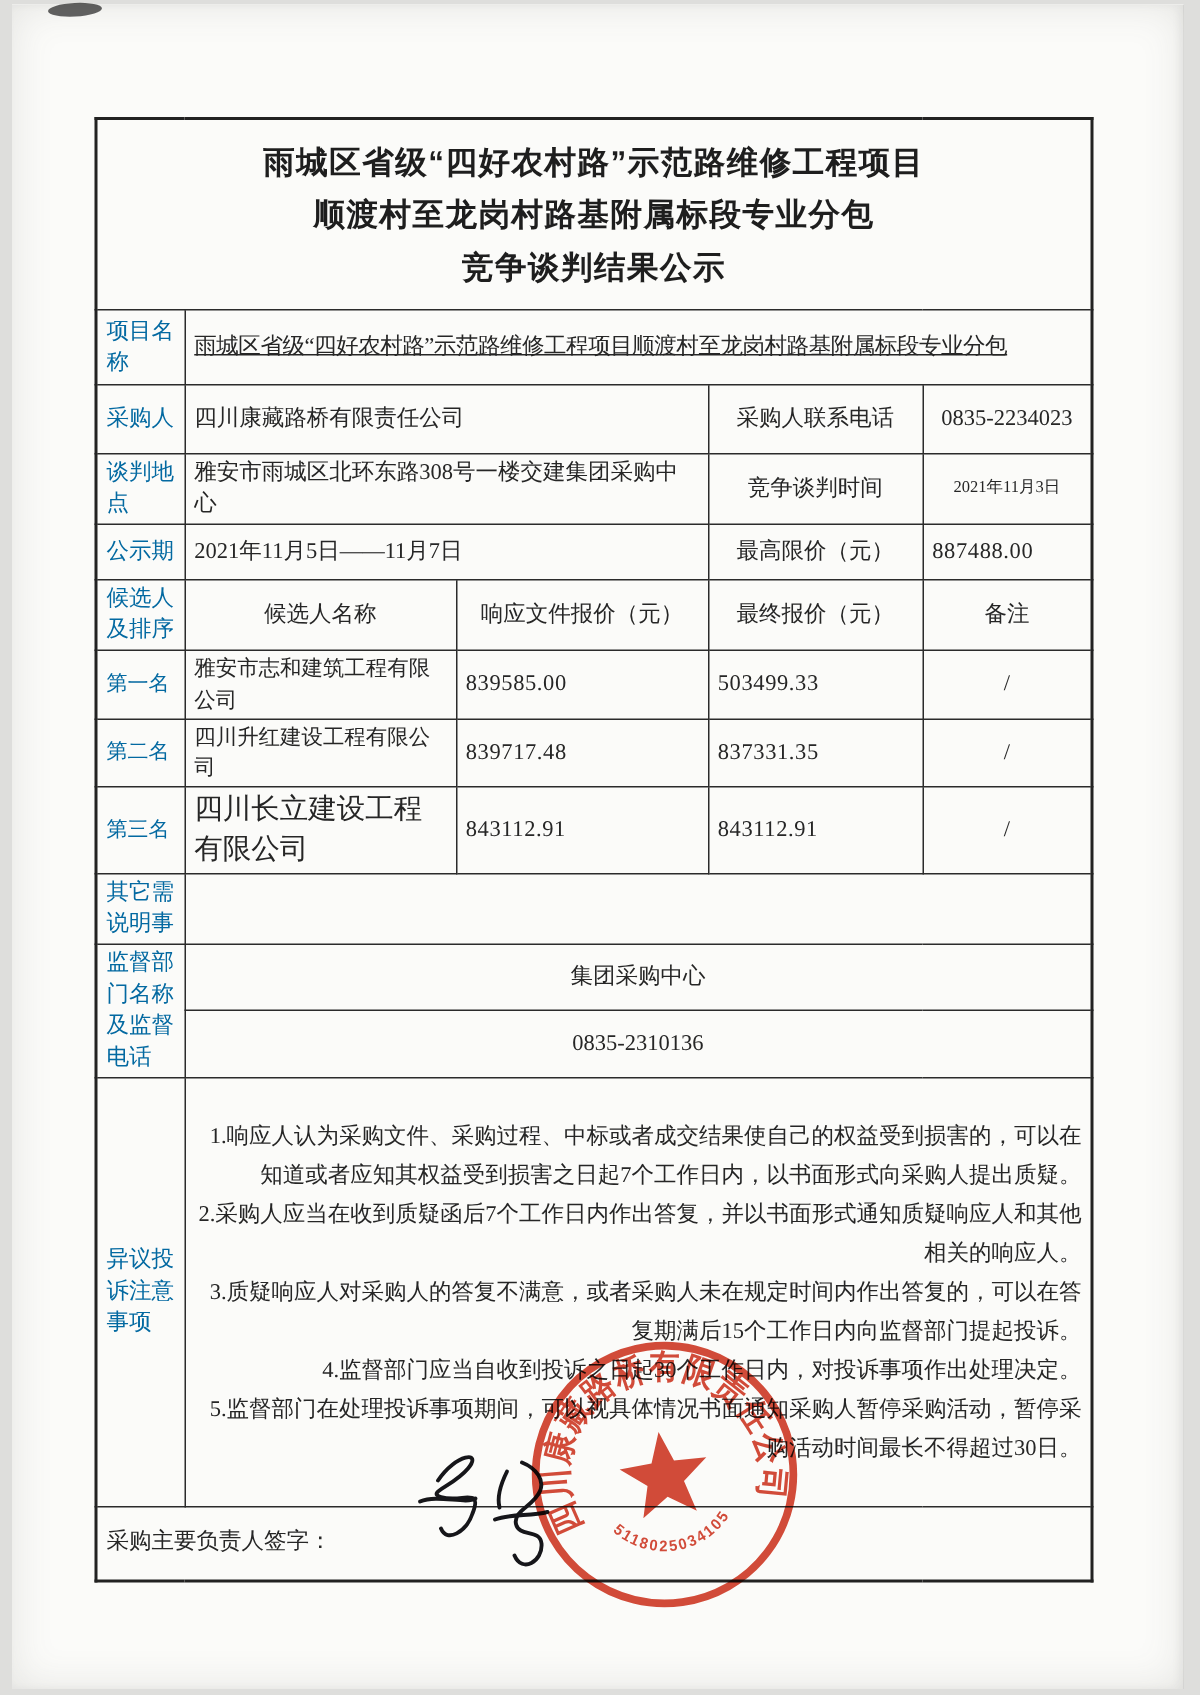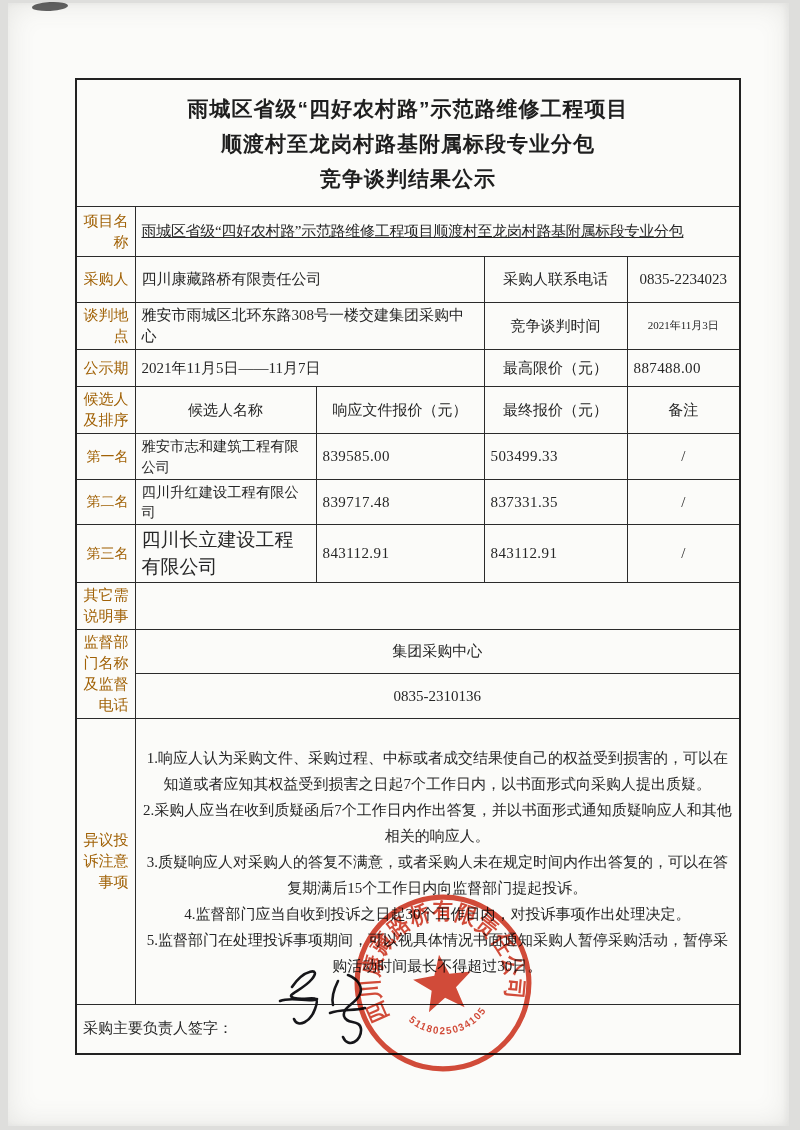--- a/index.html
+++ b/index.html
@@ -3,41 +3,41 @@
 <meta charset="utf-8">
 <style>
   html,body{margin:0;padding:0;}
   body{background:#cfcfcd; font-family:"Liberation Serif","DejaVu Serif",serif; color:#262626;}
   .scan{position:relative;width:800px;height:1130px;background:#dededc;overflow:hidden;}
   .paper{position:absolute;left:8px;top:3px;right:11px;bottom:4px;background:#fbfbf9;
          box-shadow:inset 0 0 28px rgba(90,90,85,.14), inset -3px 0 6px rgba(0,0,0,.05);}
   .smudge{position:absolute;left:24px;top:-1px;width:36px;height:9px;background:#2e2e2e;
           border-radius:50%;opacity:.75;transform:rotate(-3deg);}
 
-  table.doc{position:absolute;left:67px;top:75px;width:664px;border-collapse:collapse;
+  table.doc{position:absolute;left:55px;top:75px;width:664px;border-collapse:collapse;
             table-layout:fixed;background:transparent;}
   table.doc td{border:1.6px solid #2b2b2b;vertical-align:middle;font-size:15px;
                line-height:1.4;padding:2px 6px;overflow:hidden;}
   table.doc{border:2.2px solid #222;}
 
   .title-cell{height:122px;text-align:center;vertical-align:middle;}
   .title-line{font-family:"Liberation Sans","DejaVu Sans",sans-serif;font-weight:700;
               font-size:21px;line-height:35px;letter-spacing:1px;color:#1e1e1e;}
 
-  .lab{text-align:right;padding:2px 5px;line-height:1.35;color:#a16207;}
+  .lab{text-align:left;padding:2px 5px;line-height:1.35;color:#0369a1;}
   .val-left{text-align:left;padding:2px 9px;}
   .val-center{text-align:center;}
   .num{font-size:13.5px;letter-spacing:.4px;text-align:left;}
   .small-fit{font-size:14.3px;letter-spacing:-0.3px;white-space:nowrap;text-decoration:underline;}
 
   .r1{height:50px}.r2{height:46px}.r3{height:46px}.r4{height:37px}
   .r5{height:44px}.r6{height:46px}.r7{height:45px}.r8{height:44px}
   .r9{height:43px}.r10a{height:43px}.r10b{height:44px}.r11{height:286px}.r12{height:49px}
 
-  .objection-cell{text-align:center;padding:6px 10px 6px 8px;}
+  .objection-cell{text-align:right;padding:6px 10px 6px 8px;}
   .objection-cell .item{font-size:15px;line-height:26px;}
 
   .sig-cell{text-align:left;padding-left:8px;font-size:16px;}
 
   .ink{position:absolute;left:262px;top:958px;width:130px;height:96px;z-index:3;}
   .ink path{stroke:#16161a;stroke-width:2.6;fill:none;stroke-linecap:round;stroke-linejoin:round;}
 
   .seal{position:absolute;left:345px;top:882px;width:180px;height:196px;z-index:4;
         transform:rotate(-8deg);opacity:.9;mix-blend-mode:multiply;}
   .seal text{font-family:"Liberation Sans","DejaVu Sans",sans-serif;font-weight:700;}

